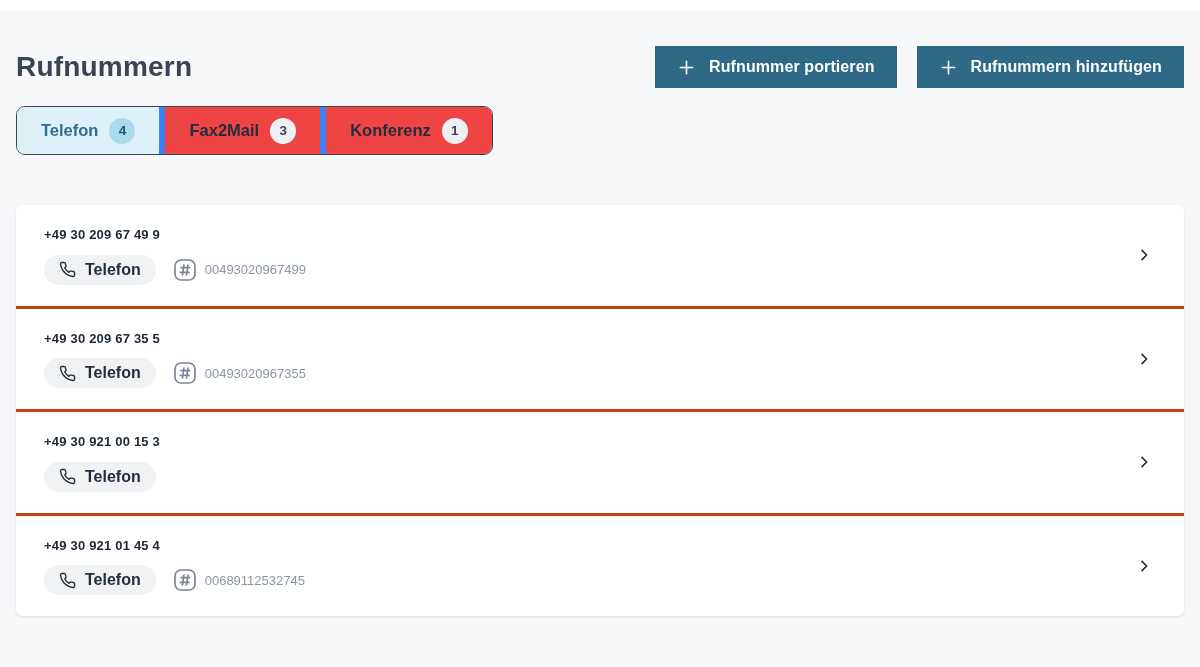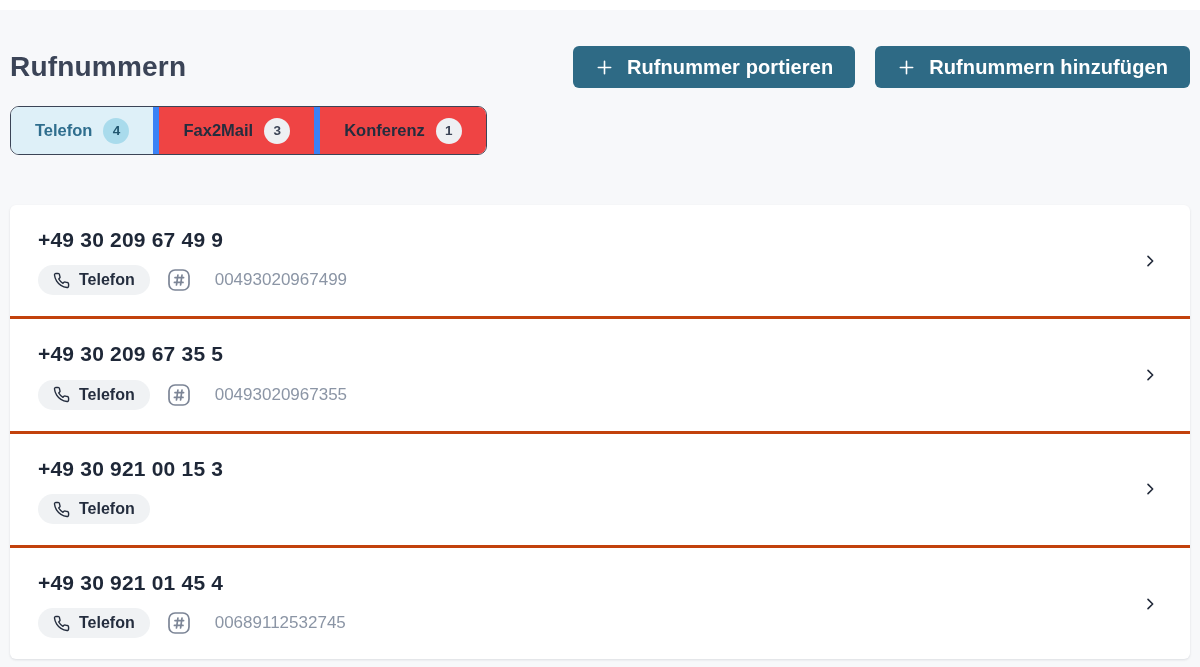--- a/index.html
+++ b/index.html
@@ -5,31 +5,31 @@
   * { box-sizing: border-box; }
   html, body { margin: 0; padding: 0; }
   body {
     width: 1200px; height: 667px; overflow: hidden;
     background: #f7f8fa;
     font-family: "Liberation Sans", "DejaVu Sans", sans-serif;
     color: #232c3d;
     -webkit-font-smoothing: antialiased;
   }
   .top-strip { height: 10px; background: #ffffff; }
-  .page { padding: 0 10px; }
+  .page { padding: 0 16px; }
 
   
   .header { display: flex; justify-content: space-between; align-items: center; margin-top: 36px; }
   .title { font-size: 28px; font-weight: 800; color: #3b4457; margin: 0; line-height: 1.3; letter-spacing: 0.2px; }
   .actions { display: flex; gap: 20px; }
   .btn {
     display: inline-flex; align-items: center; gap: 13px;
-    background: #2e6a85; color: #ffffff; border: none; border-radius: 6px;
+    background: #2e6a85; color: #ffffff; border: none; border-radius: 0;
     height: 42px; padding: 0 22px;
-    font-family: inherit; font-size: 20px; font-weight: 700; letter-spacing: 0.1px;
+    font-family: inherit; font-size: 16px; font-weight: 700; letter-spacing: 0.1px;
     cursor: pointer;
   }
   .btn svg { flex: none; display: block; }
 
   
   .tabs {
     display: inline-flex; margin-top: 18px;
     border: 1px solid #3b4456; border-radius: 9px; overflow: hidden; background: #ffffff;
   }
   .tab {
@@ -52,29 +52,29 @@
   .card {
     margin-top: 50px; background: #ffffff; border-radius: 6px;
     box-shadow: 0 1px 3px rgba(16,24,40,0.08), 0 1px 2px rgba(16,24,40,0.04);
   }
   .row {
     display: flex; align-items: center; justify-content: space-between;
     padding: 21px 32px 21px 28px;
     border-top: 3px solid #c2410c; cursor: pointer;
   }
   .row:first-child { border-top: none; }
-  .row-number { font-size: 21px; font-weight: 700; color: #1e2737; line-height: 1.35; margin-bottom: 11px; letter-spacing: 0.2px; }
+  .row-number { font-size: 13px; font-weight: 700; color: #1e2737; line-height: 1.35; margin-bottom: 11px; letter-spacing: 0.2px; }
   .row-meta { display: flex; align-items: center; gap: 17px; }
   .pill {
     display: inline-flex; align-items: center; gap: 9px;
     background: #f0f2f4; border-radius: 999px; padding: 6px 15px;
     font-size: 16px; font-weight: 600; color: #242d3e;
   }
   .pill svg { display: block; }
-  .tech { display: inline-flex; align-items: center; gap: 24px; color: #8b95a5; font-size: 17px; }
+  .tech { display: inline-flex; align-items: center; gap: 8px; color: #8b95a5; font-size: 13px; }
   .tech svg { display: block; }
   .chevron svg { display: block; }
 </style>
 </head>
 <body>
 
 <div class="top-strip"></div>
 
 <div class="page">
 

